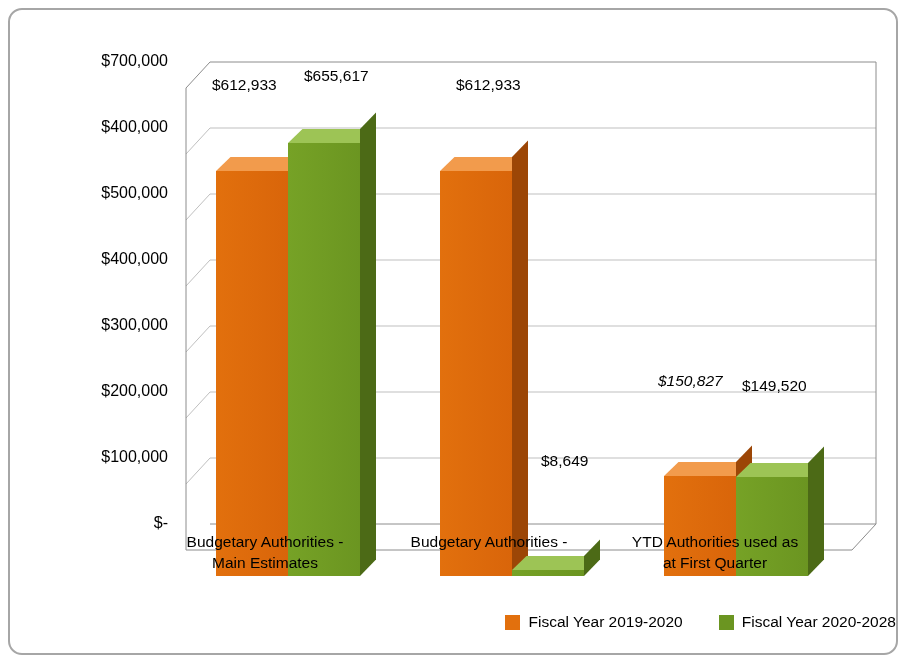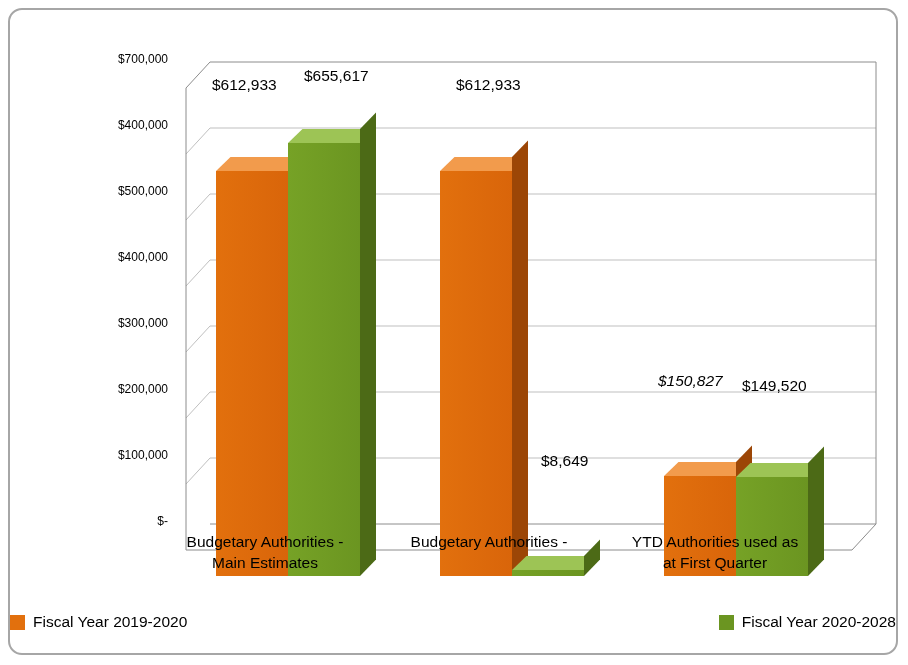--- a/index.html
+++ b/index.html
@@ -45,21 +45,21 @@
     position: absolute;
     left: 0;
     height: 1px;
     background: #b7b7b7;
   }
 
   .ytick {
     position: absolute;
     right: 0;
     text-align: right;
-    font-size: 12px;
+    font-size: 16px;
     color: #000000;
     white-space: nowrap;
   }
   .ytick-wrap {
     position: absolute;
     left: 30px;
     top: 52px;
     width: 128px;
     height: 462px;
   }
@@ -104,23 +104,23 @@
     color: #000000;
     white-space: nowrap;
   }
 
   .legend {
     position: absolute;
     left: 0;
     right: 0;
     bottom: 22px;
     display: flex;
-    justify-content: space-between;
+    justify-content: flex-end;
     align-items: center;
-    gap: 18px;
+    gap: 36px;
   }
   .legend-item {
     display: flex;
     align-items: center;
     gap: 8px;
     font-size: 15.5px;
     color: #000000;
   }
   .legend-swatch {
     width: 15px;

